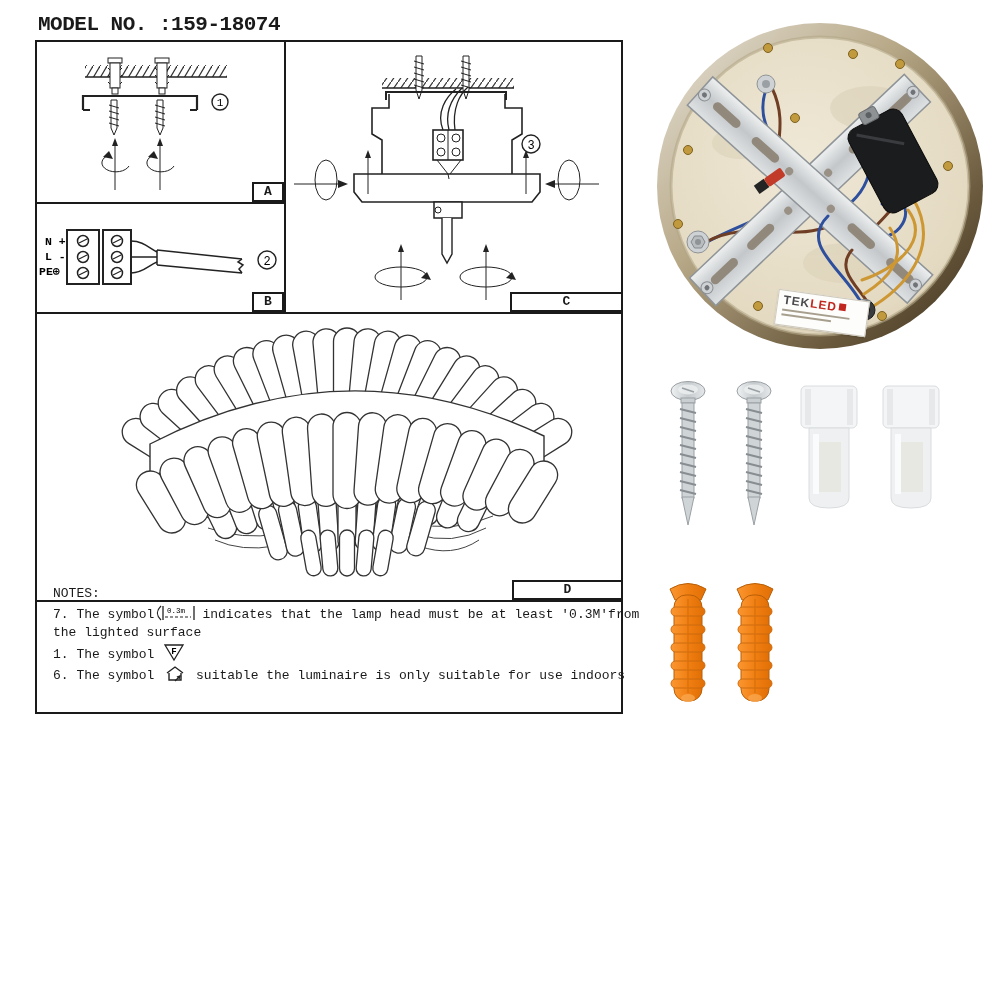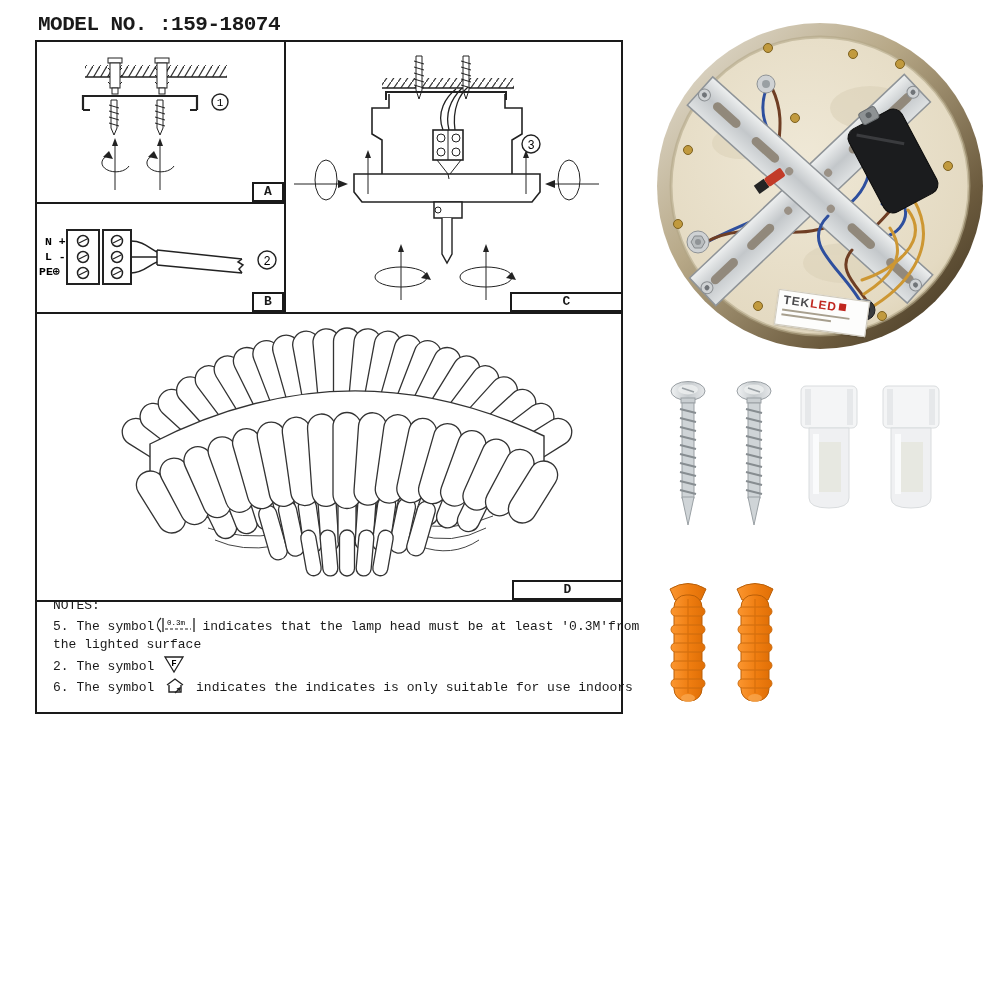--- a/index.html
+++ b/index.html
@@ -13,21 +13,21 @@
   #hline1{left:0;top:160px;width:249px;height:2px;}
   #hline2{left:0;top:270px;width:100%;height:2px;}
   #hline3{left:0;top:558px;width:100%;height:2px;}
   .panelsvg{position:absolute;}
   .labelbox{position:absolute;border:2px solid #1a1a1a;background:#fff;box-sizing:border-box;
             font-size:13px;font-weight:700;text-align:center;line-height:16px;}
   #boxA{left:215px;top:140px;width:32px;height:20px;}
   #boxB{left:215px;top:250px;width:32px;height:20px;}
   #boxC{left:473px;top:250px;width:113px;height:20px;}
   #boxD{left:475px;top:538px;width:111px;height:20px;}
-  #notes{position:absolute;left:0;top:552px;width:584px;height:112px;padding:3px 4px 0 16px;
+  #notes{position:absolute;left:0;top:540px;width:584px;height:112px;padding:3px 4px 0 16px;
          box-sizing:border-box;font-size:13px;line-height:18.5px;white-space:nowrap;}
   .sym{display:inline-block;vertical-align:-4px;margin:0 1px;}
   
   .petal{fill:#fff;stroke:#333;stroke-width:1.3px;}
   .band{fill:#fff;stroke:#333;stroke-width:1.4px;}
   .louver{fill:none;stroke:#444;stroke-width:1px;}
   
   #photo{position:absolute;left:650px;top:18px;width:340px;height:340px;}
   #sticker{position:absolute;left:126px;top:277px;width:92px;height:36px;background:#fdfdfc;
            border:1px solid #cfcabd;transform:rotate(8deg);box-sizing:border-box;padding:3px 5px;
@@ -328,41 +328,41 @@
       </svg>
 
     <div class="labelbox" id="boxA">A</div>
     <div class="labelbox" id="boxB">B</div>
     <div class="labelbox" id="boxC">C</div>
     <div class="labelbox" id="boxD">D</div>
 
     <div id="notes">
       <div>NOTES:</div>
       <div>
-        <span>5. The symbol</span><svg class="sym" width="46" height="18" viewBox="0 0 46 18">
+        <span>7. The symbol</span><svg class="sym" width="46" height="18" viewBox="0 0 46 18">
           <path d="M6,2 C1,7 1,11 6,16" fill="none" stroke="#222" stroke-width="1.3"></path>
           <line x1="8" y1="2" x2="8" y2="16" stroke="#222" stroke-width="1.3"></line>
           <text x="12" y="9" font-size="7.5" font-family="Liberation Mono, monospace">0.3m</text>
           <line x1="10" y1="13" x2="36" y2="13" stroke="#222" stroke-width="1.1" stroke-dasharray="3,2"></line>
           <line x1="39" y1="2" x2="39" y2="16" stroke="#222" stroke-width="1.3"></line>
         </svg><span>indicates that the lamp head must be at least '0.3M'from</span>
       </div>
       <div>the lighted surface</div>
       <div>
-        <span>2. The symbol</span> <svg class="sym" width="22" height="19" viewBox="0 0 22 19">
+        <span>1. The symbol</span> <svg class="sym" width="22" height="19" viewBox="0 0 22 19">
           <polygon points="2,2 20,2 11,17" fill="none" stroke="#222" stroke-width="1.3"></polygon>
           <text x="11" y="10.5" text-anchor="middle" font-size="9" font-weight="700">F</text>
         </svg> 
       </div>
       <div>
         <span>6. The symbol</span> <svg class="sym" width="24" height="19" viewBox="0 0 24 19">
           <path d="M4,9 L12,3 L20,9 M6,9 V16 H18 V9" fill="none" stroke="#222" stroke-width="1.4"></path>
           <path d="M12,17 L17,12" stroke="#222" stroke-width="1.3"></path>
             <polygon points="18,11 13.5,12.5 16.5,15.5" fill="#222"></polygon>
-        </svg> <span>indicates the indicates is only suitable for use indoors</span>
+        </svg> <span>suitable the luminaire is only suitable for use indoors</span>
       </div>
     </div>
   </div>
 
   <div id="photo">
     <svg width="340" height="340" viewBox="0 0 340 340">
       <defs>
         <linearGradient id="rimG" x1="0" y1="0" x2="1" y2="1">
           <stop offset="0" stop-color="#e9e5db"></stop>
             <stop offset="0.4" stop-color="#b7a887"></stop>

